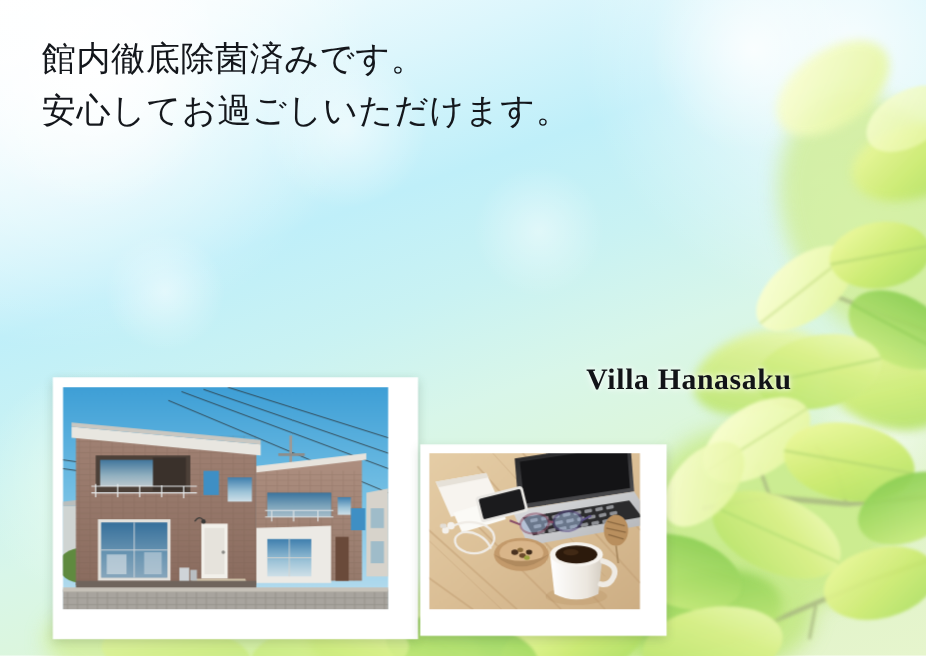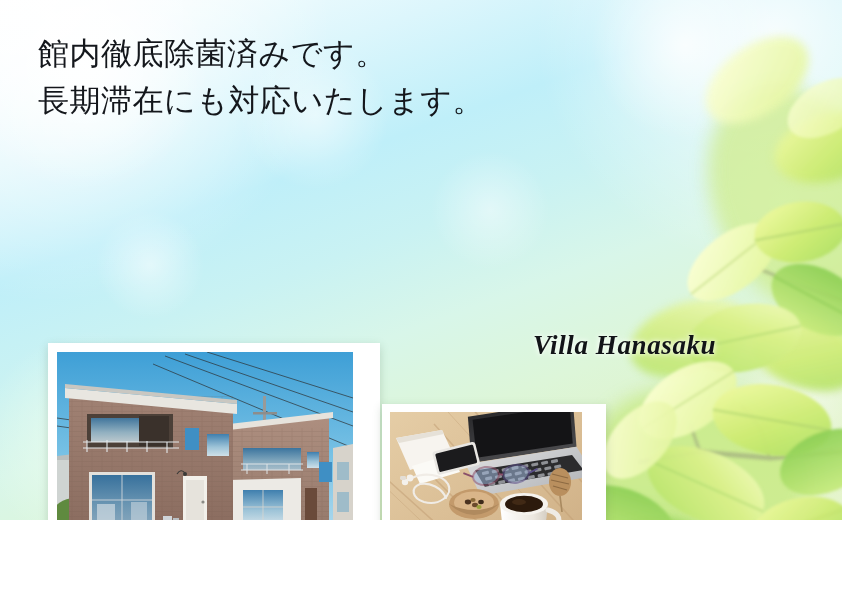--- a/index.html
+++ b/index.html
@@ -3,21 +3,21 @@
 <meta charset="utf-8">
 <title>Villa Hanasaku</title>
 <style>
   html,body{margin:0;padding:0;}
   body{
     width:842px;height:596px;overflow:hidden;
     font-family:"Liberation Sans","DejaVu Sans",sans-serif;
     background:#ffffff;
   }
   #poster{
-    position:relative;width:842px;height:520px;overflow:hidden;
+    position:relative;width:842px;height:596px;overflow:hidden;
     background:
       radial-gradient(circle at 92% 6%, rgba(255,255,255,.85) 0%, rgba(255,255,255,0) 26%),
       radial-gradient(circle at 6% 4%, rgba(255,255,255,.95) 0%, rgba(255,255,255,0) 30%),
       linear-gradient(160deg,
         #ffffff 0%,
         #f2fcfe 8%,
         #dcf6fc 20%,
         #bfeff9 34%,
         #c9f2f3 46%,
         #d8f6e9 58%,
@@ -40,21 +40,21 @@
     line-height:47px;
     letter-spacing:.5px;
     white-space:nowrap;
   }
   #copy .ln{display:block;}
 
   
   #signature{
     position:absolute;left:533px;top:330px;
     font-family:"Liberation Serif","DejaVu Serif",serif;
-    font-style:italic;font-weight:700;
+    font-weight:700;
     font-size:27px;letter-spacing:.6px;
     color:#121418;
     text-shadow:0 0 4px rgba(255,255,255,.85),0 0 9px rgba(255,255,255,.6);
     text-align:center;
   }
 
   
   .photo{
     position:absolute;background:#ffffff;
     box-shadow:0 3px 9px rgba(60,90,60,.22);
@@ -205,21 +205,21 @@
       </g>
 
       <g transform="translate(826,108) rotate(-30)">
         <ellipse rx="42" ry="25" fill="url(#lgD)" opacity=".75"></ellipse>
       </g>
     </g>
   </svg>
 
   <div id="copy">
     <span class="ln">館内徹底除菌済みです。</span>
-    <span class="ln">長期滞在にも対応いたします。</span>
+    <span class="ln">安心してお過ごしいただけます。</span>
   </div>
 
   <div id="signature">Villa Hanasaku</div>
 
   <div class="photo" id="photo-house">
     <div class="inner">
       <svg class="ph-svg" viewBox="0 0 296 202" preserveAspectRatio="none">
         <defs>
           <linearGradient id="sky" x1="0" y1="0" x2="0" y2="1">
             <stop offset="0%" stop-color="#3e9fd6"></stop>

